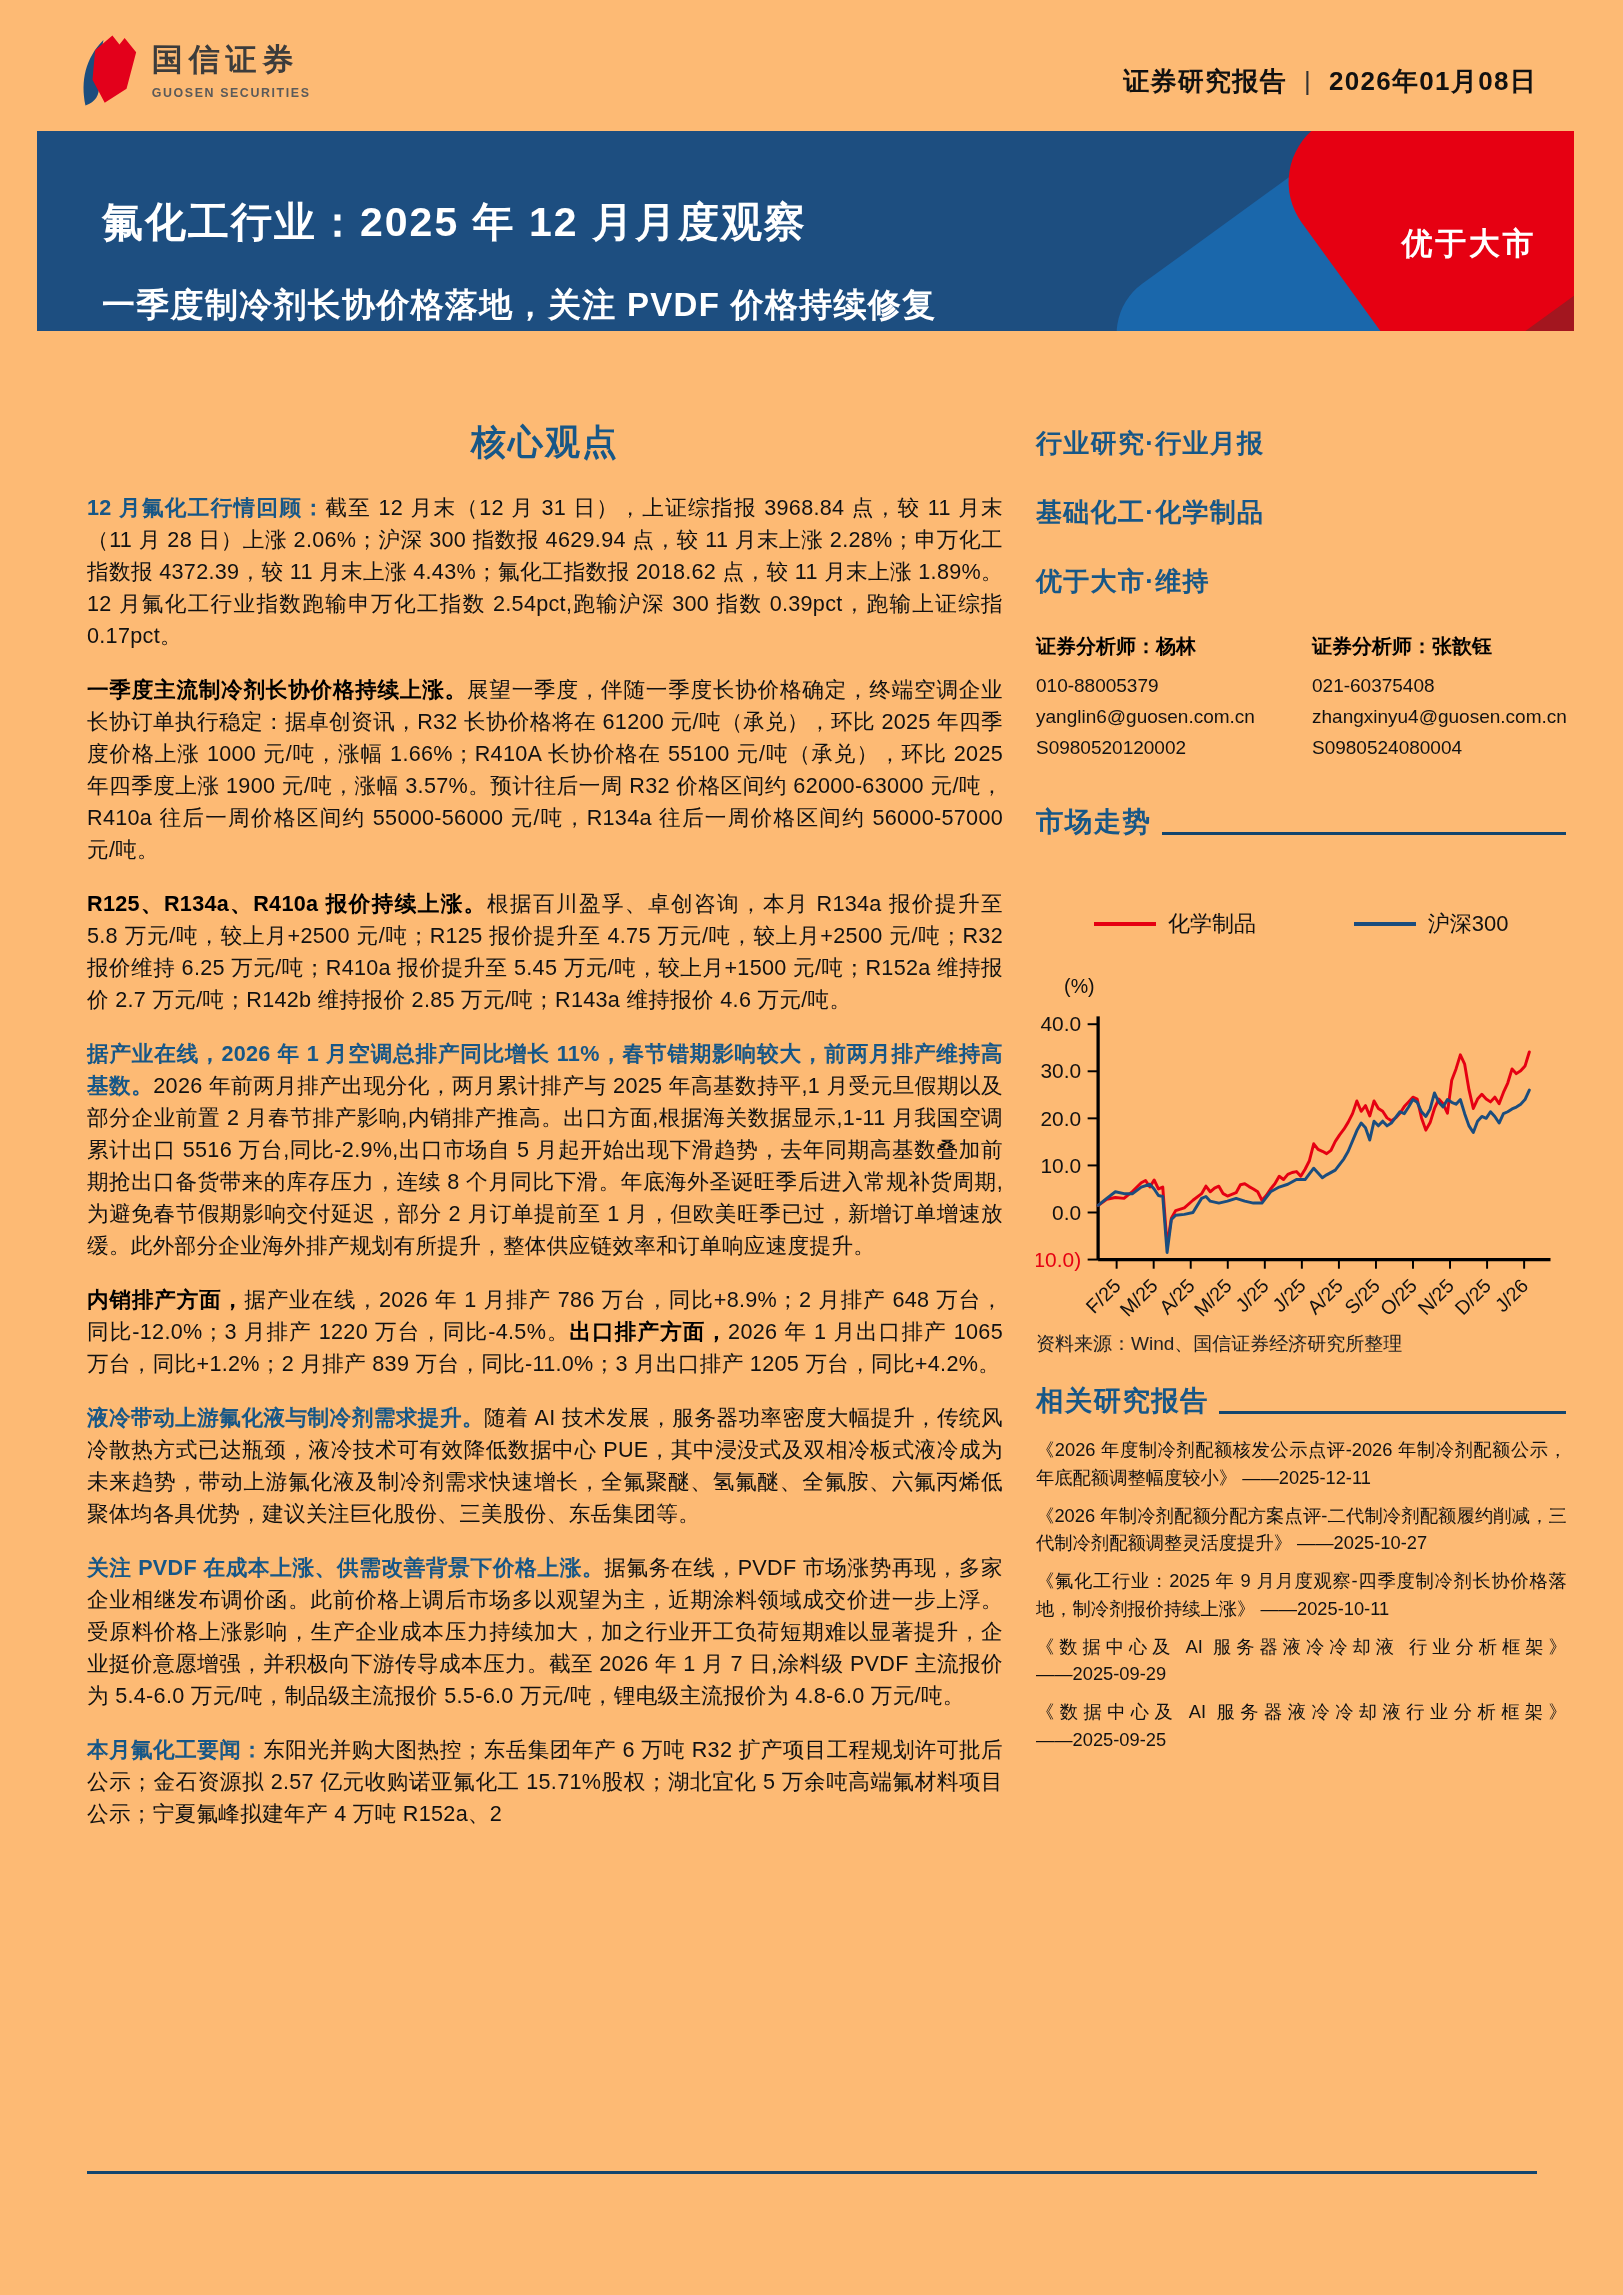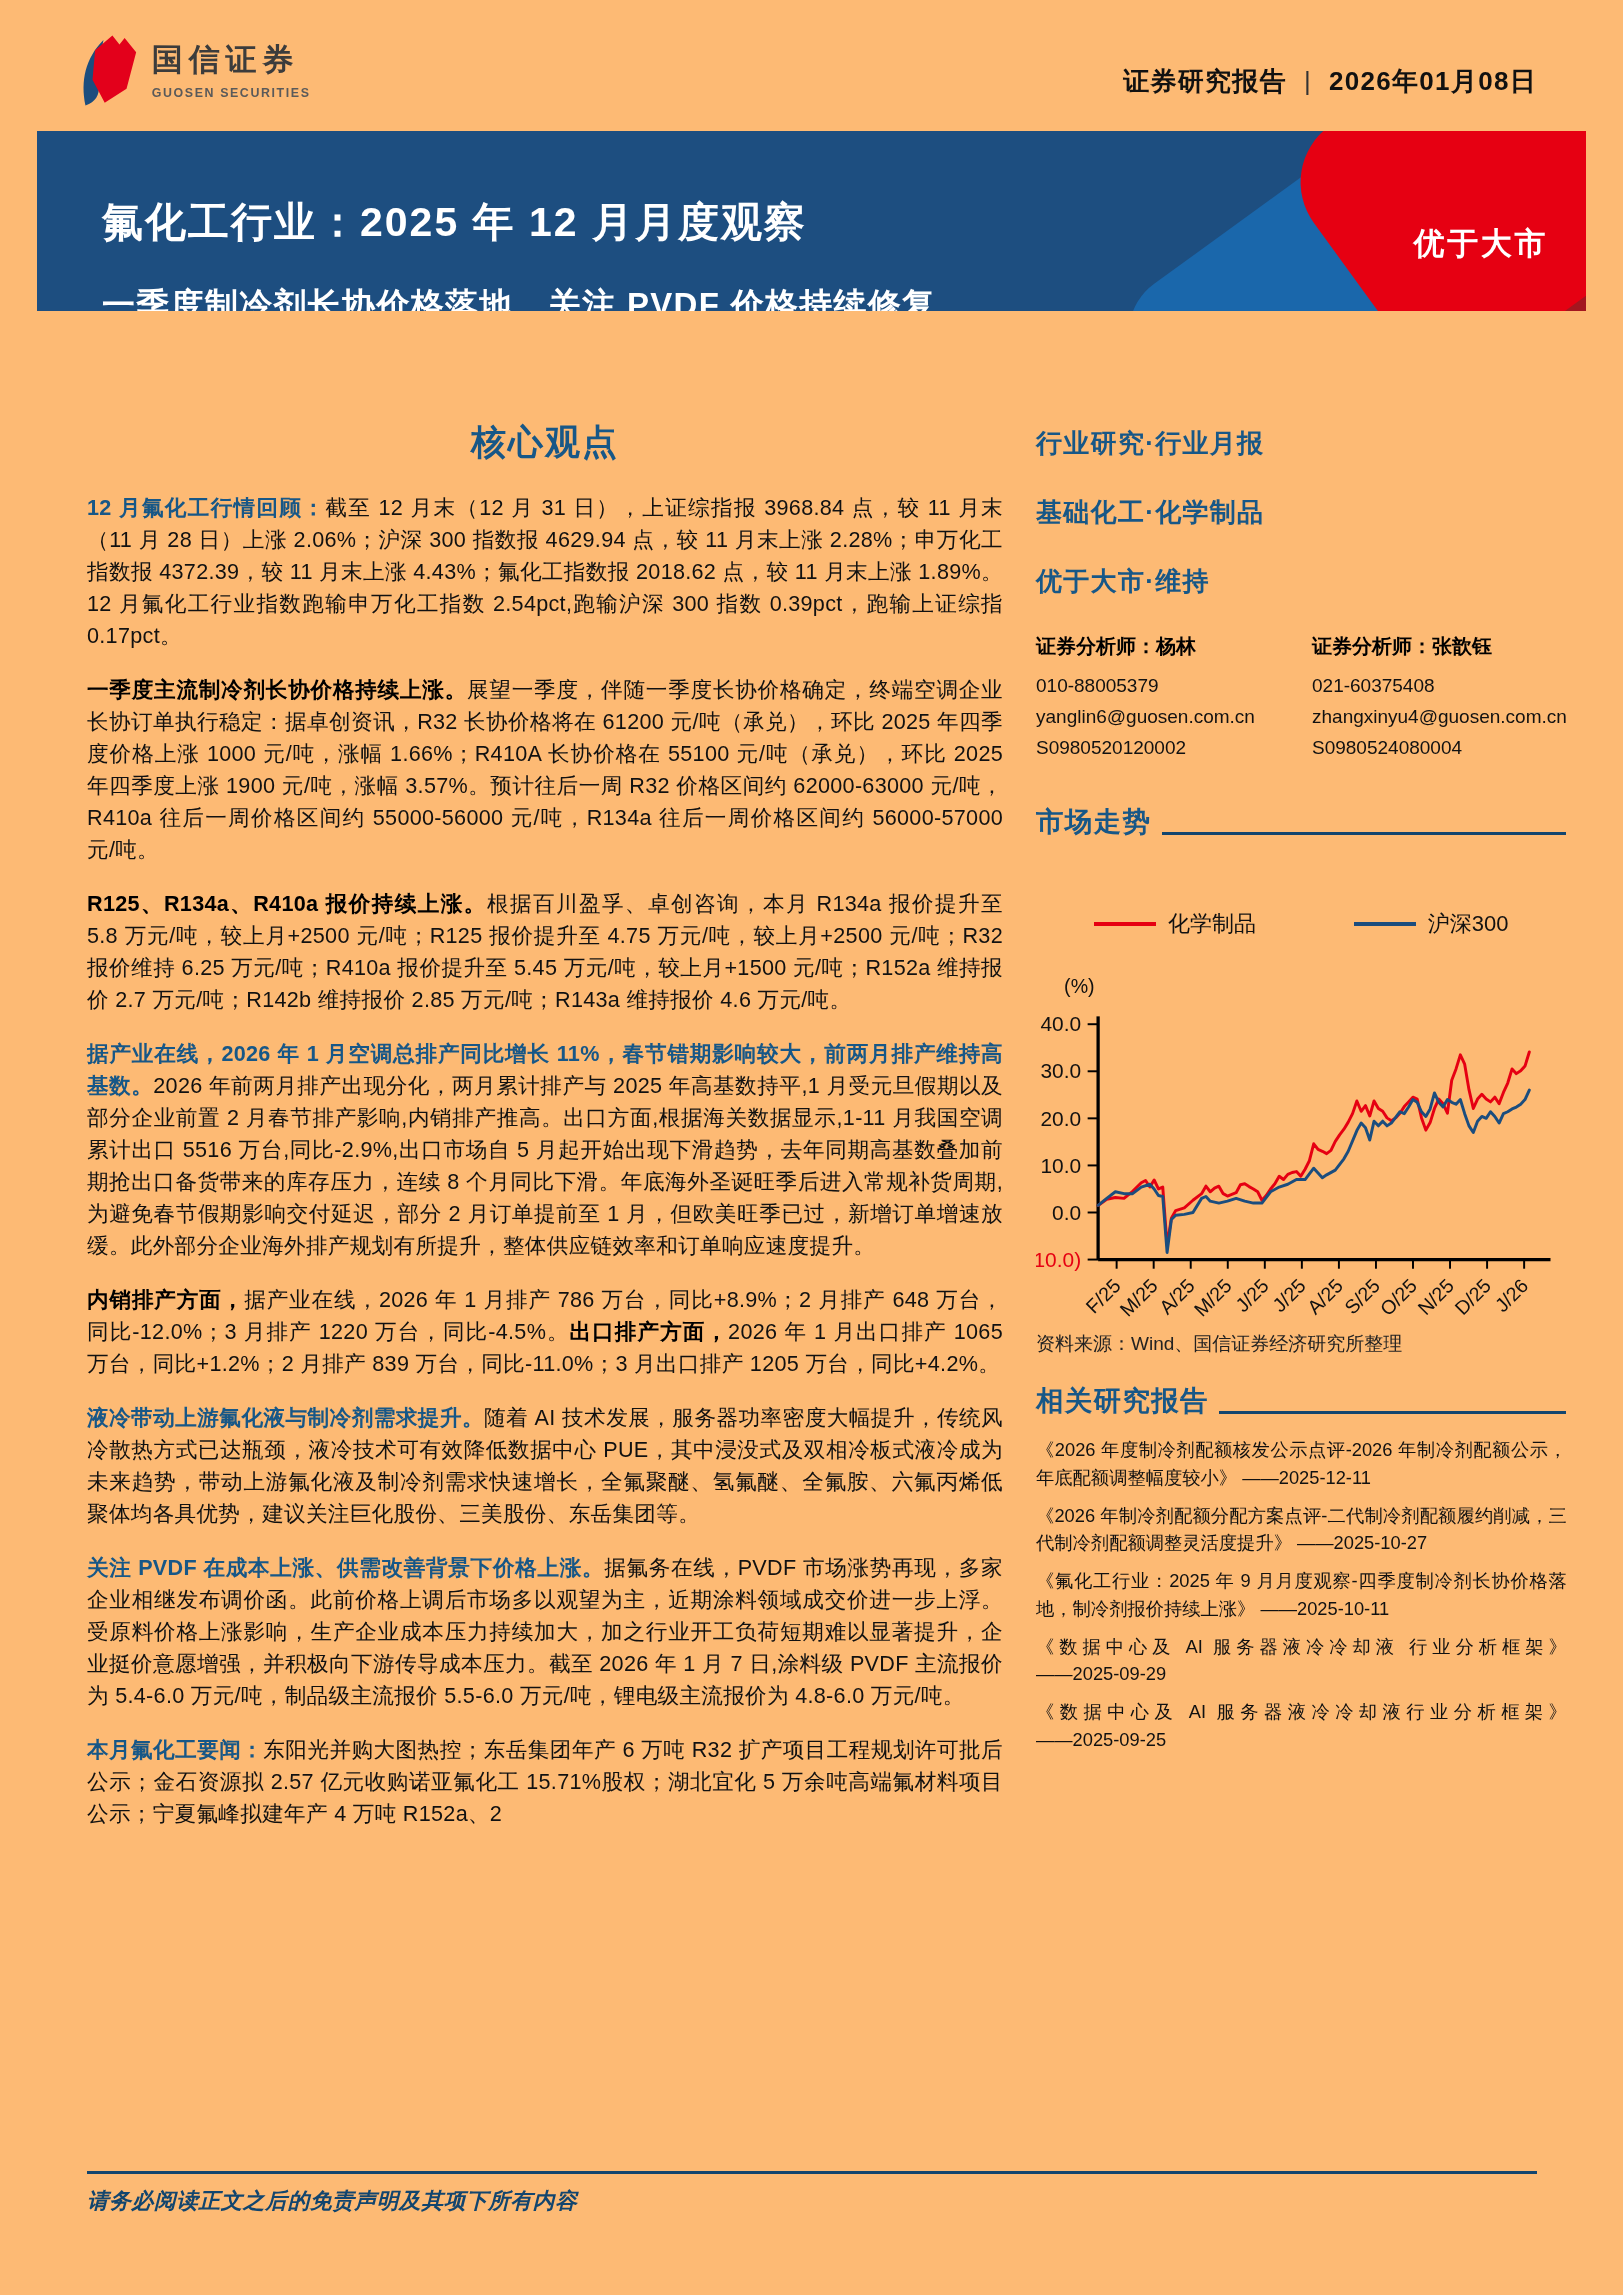--- a/index.html
+++ b/index.html
@@ -13,21 +13,21 @@
   
   .topbar{position:absolute; top:31px; left:72px; right:86px; display:flex; justify-content:space-between; align-items:flex-end;}
   .logo{display:flex; align-items:center; gap:11.8px;}
   .logo-mark{width:68px; height:77px; flex:0 0 auto;}
   .logo-cn{font-size:31px; font-weight:700; color:#3c3c3c; letter-spacing:5.9px;}
   .logo-en{font-size:12.4px; font-weight:700; color:#5a5a5a; letter-spacing:1.6px; margin-top:5.2px;}
   .doc-meta{font-size:26px; font-weight:700; color:#111; padding-bottom:9.2px; letter-spacing:1.3px;}
   .meta-divider{font-weight:300; padding:0 17px; color:#333;}
 
   
-  .banner{position:absolute; top:131px; left:37px; right:37px; height:180px; background:var(--banner_bg); overflow:hidden;}
+  .banner{position:absolute; top:131px; left:37px; right:49px; height:200px; background:var(--banner_bg); overflow:hidden;}
   .banner-art{position:absolute; top:0; right:0; width:432px; height:100%;}
   .ribbon{position:absolute; transform:rotate(-36deg);}
   .ribbon-light{left:-39px; top:19.6px; width:510px; height:203px; background:var(--ribbon_light); border-radius:62px;}
   .ribbon-darkred{left:281px; top:98px; width:262px; height:183px; background:var(--ribbon_darkred); border-radius:49px;}
   .ribbon-red{left:167px; top:-105px; width:386px; height:288px; background:var(--ribbon_red); border-radius:69px;}
   .banner-title{position:absolute; left:65px; top:64px; color:#fff; font-size:41px; font-weight:700; letter-spacing:2px;}
   .banner-subtitle{position:absolute; left:65px; top:152px; color:#fff; font-size:33px; font-weight:700; letter-spacing:1.3px;}
   .banner-badge{position:absolute; right:38px; top:92px; color:#fff; font-size:31px; font-weight:700; letter-spacing:2.6px;}
 
   
@@ -205,17 +205,16 @@
           <div class="report-item"><span>《2026 年制冷剂配额分配方案点评-二代制冷剂配额履约削减，三代制冷剂配额调整灵活度提升》 </span><span class="report-date">——2025-10-27</span></div>
           <div class="report-item"><span>《氟化工行业：2025 年 9 月月度观察-四季度制冷剂长协价格落地，制冷剂报价持续上涨》 </span><span class="report-date">——2025-10-11</span></div>
           <div class="report-item"><span>《数据中心及 AI 服务器液冷冷却液 行业分析框架》 </span><span class="report-date">——2025-09-29</span></div>
           <div class="report-item"><span>《数据中心及 AI 服务器液冷冷却液行业分析框架》 </span><span class="report-date">——2025-09-25</span></div>
         </div>
     </aside>
   </main>
 
   <footer class="page-footer">
     <div class="footer-rule"></div>
-    <div class="footer-text">请务必阅读正文之后的免责声明及其项下所有内容</div>
   </footer>
 
 </div>
 
 
 </body></html>

